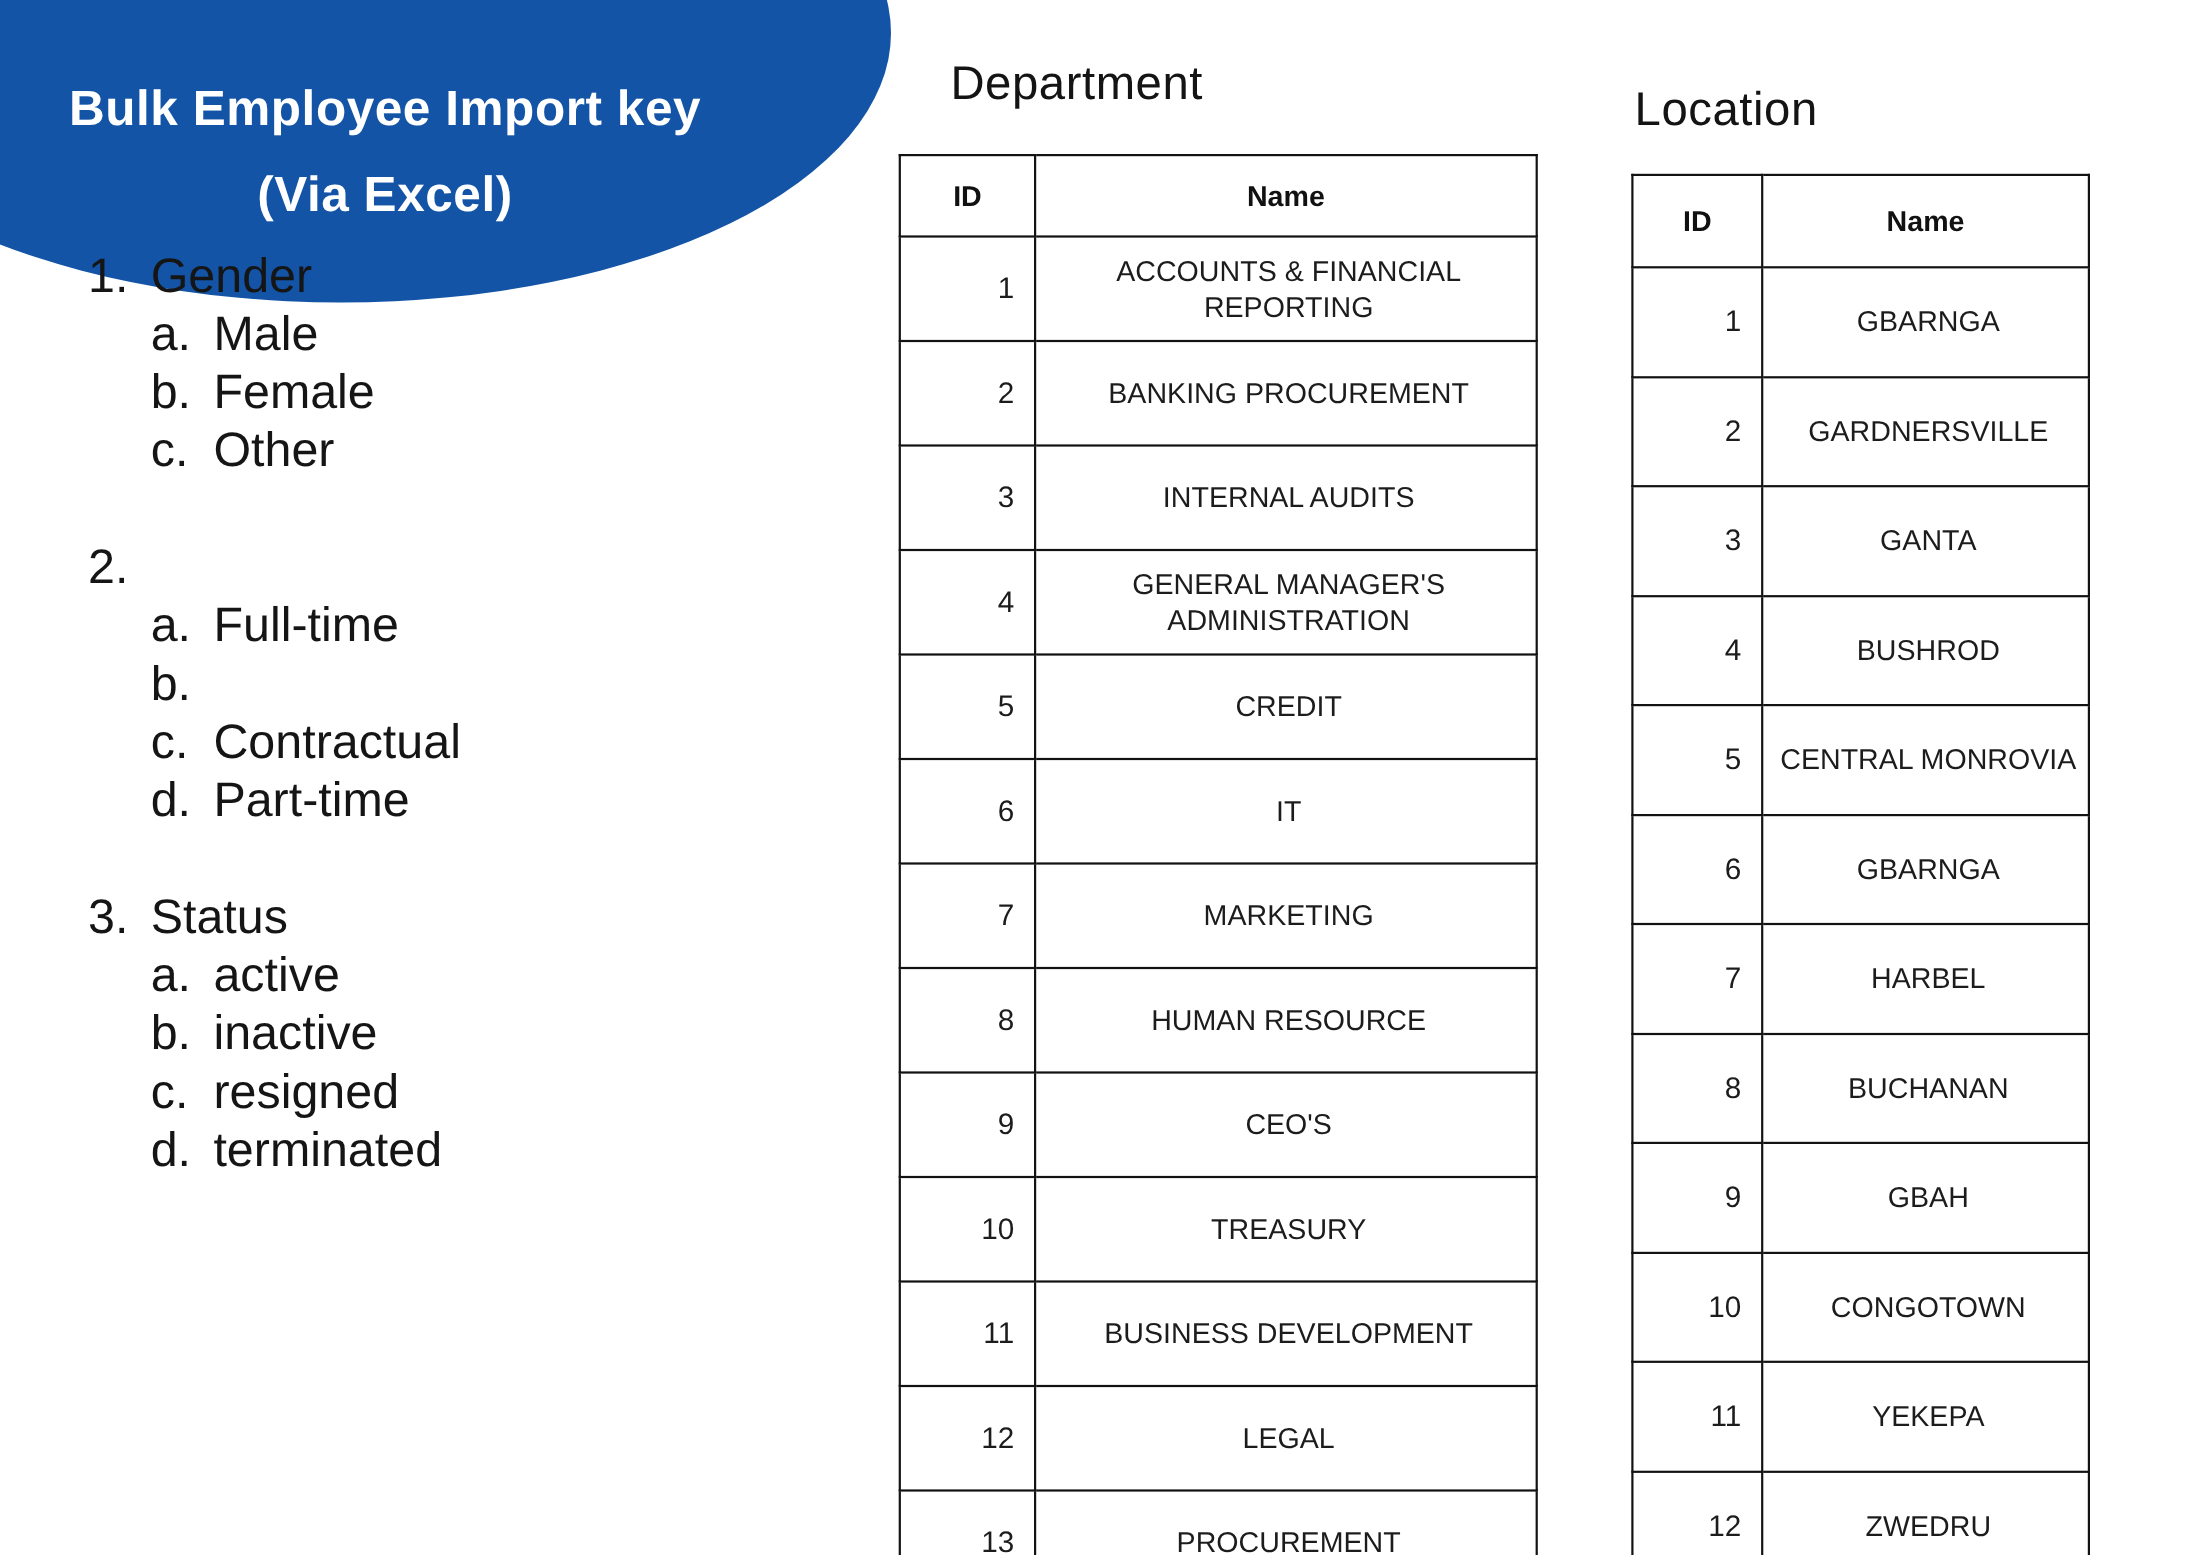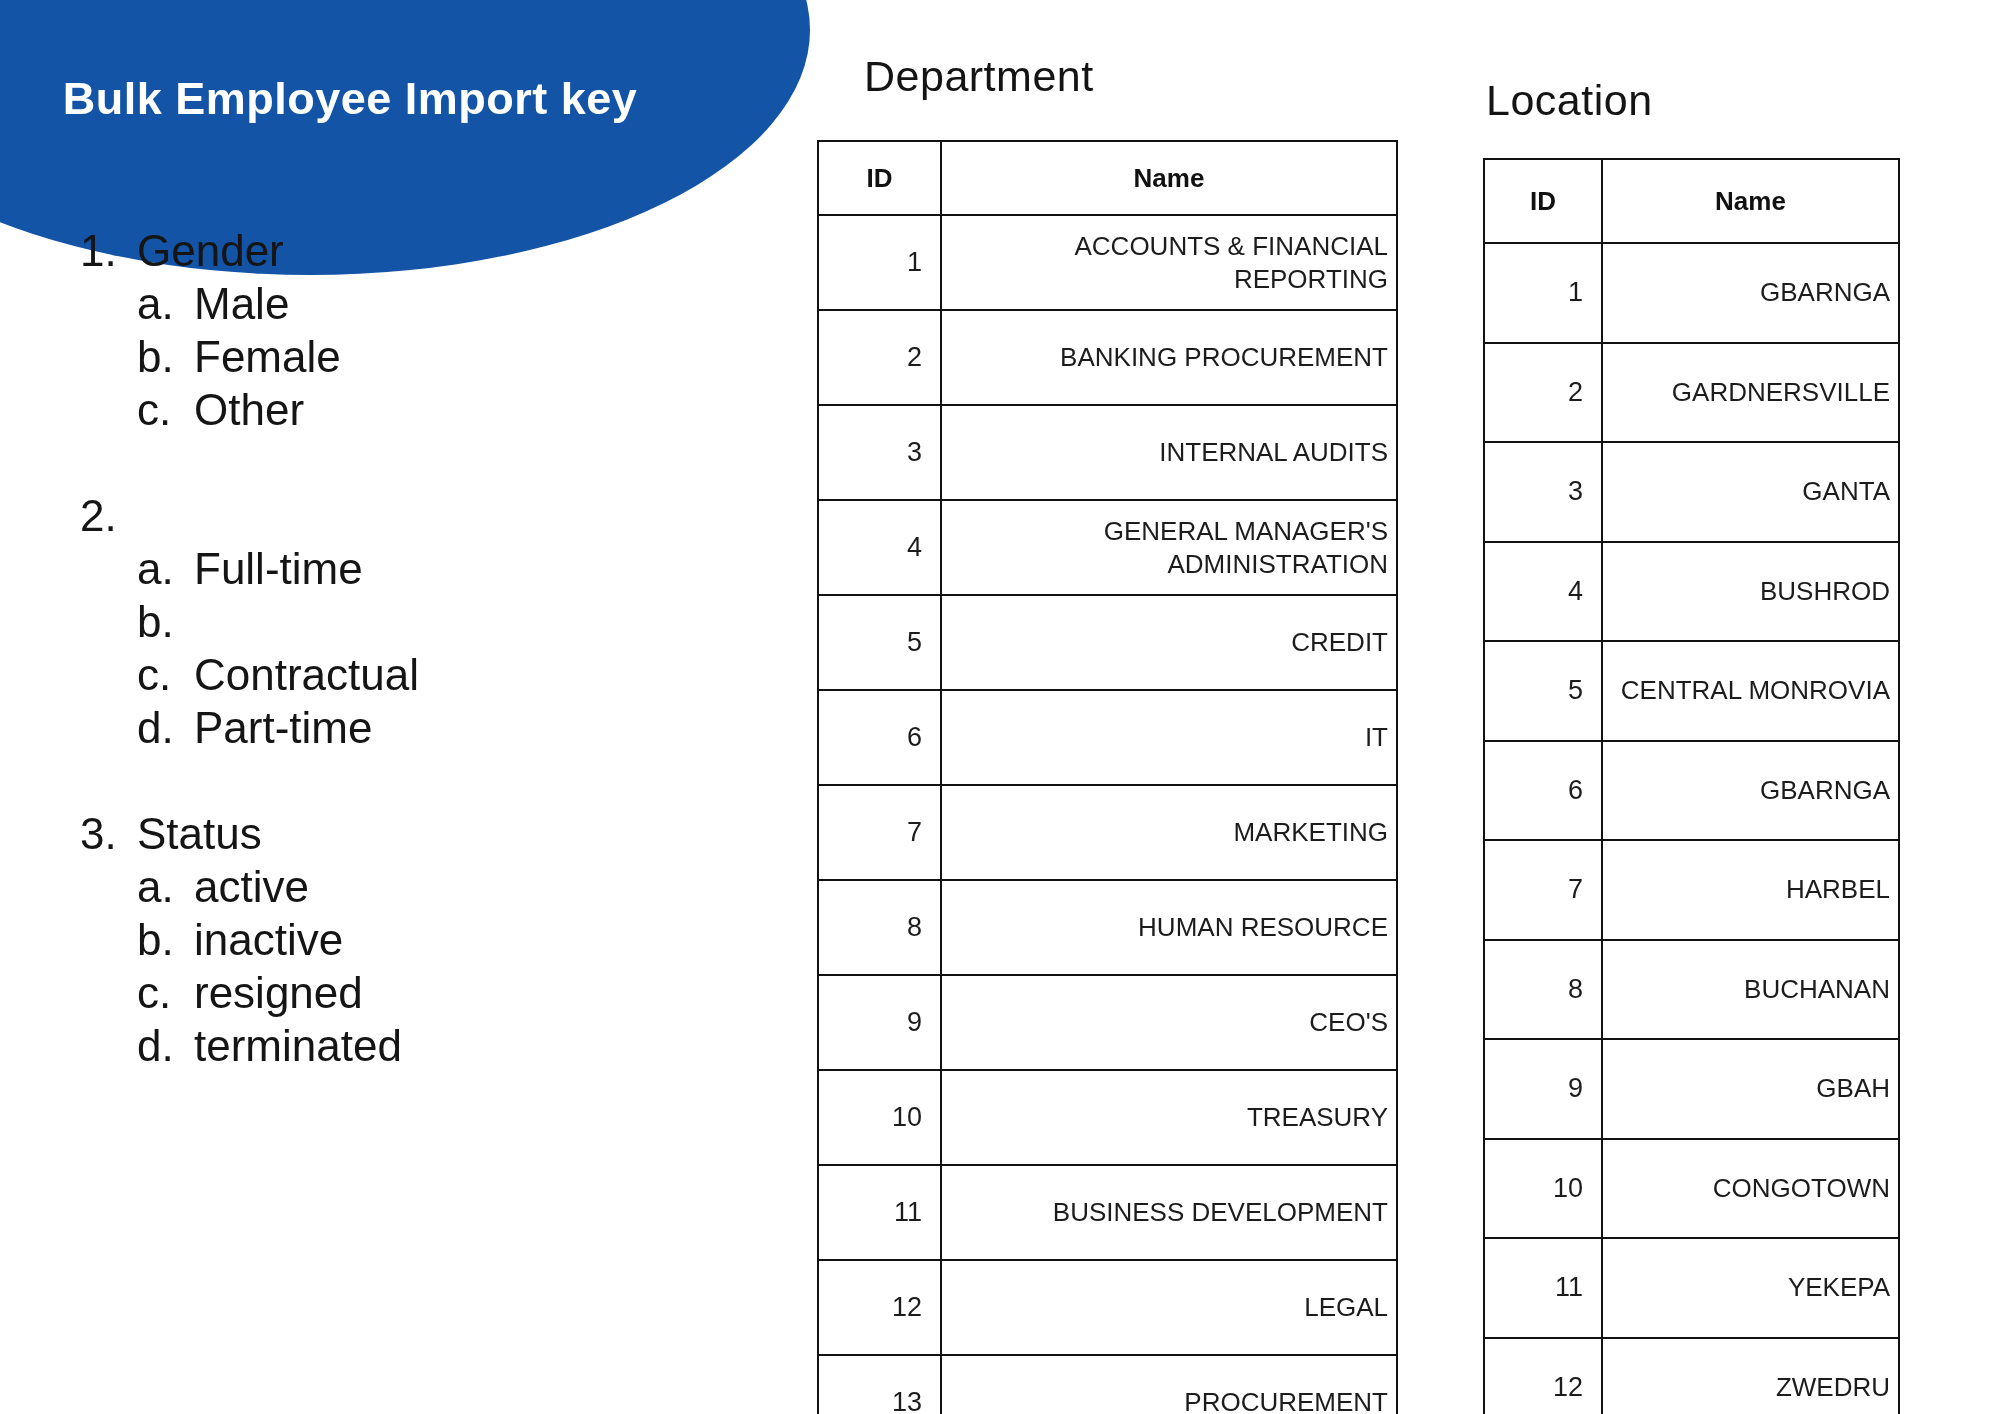--- a/index.html
+++ b/index.html
@@ -76,40 +76,41 @@
   #dept-wrap th{height:70px;}
   #loc-wrap th{height:80px;}
   td.id-cell{
     text-align:right;
     padding-right:18px;
     font-size:27px;
     vertical-align:middle;
     color:#1c1c1c;
   }
   td.name-cell{
-    text-align:right;
+    text-align:center;
     padding:10px 8px 10px 13px;
     font-size:26px;
     line-height:33px;
     vertical-align:middle;
     color:#1c1c1c;
   }
   #dept-wrap td{height:73px;}
   #loc-wrap td{height:77.5px;}
   #dept-wrap col.c-id{width:123px;}
   #loc-wrap col.c-id{width:118px;}
 </style>
 </head>
 <body>
 
 <div class="canvas">
 
   <div class="blob" style="background: rgb(19, 84, 166);"></div>
   <div class="blob-text">
     <div>Bulk Employee Import key</div>
+    <div>(Via Excel)</div>
   </div>
 
   <div class="key-list" id="key-list">
       <div class="key-row">
         <span class="key-marker">1.</span>
         <span>Gender</span>
       </div>
       <div class="key-row sub">
         <span class="key-marker">a.</span>
         <span>Male</span>

